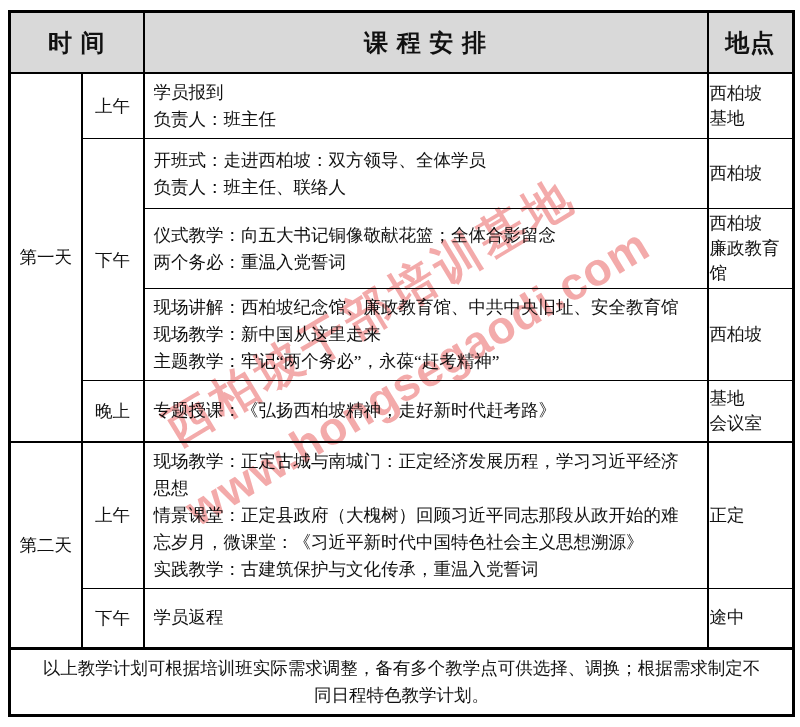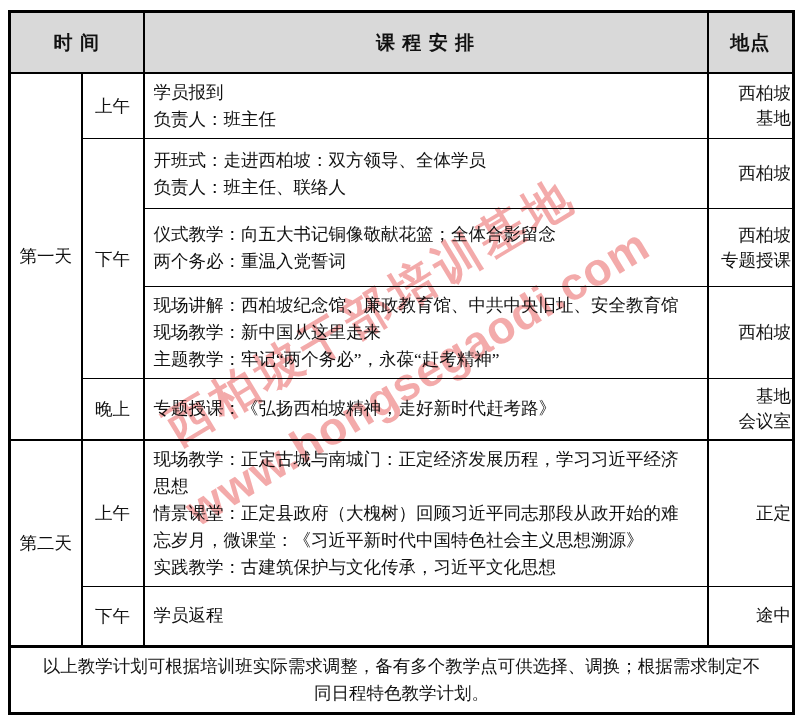--- a/index.html
+++ b/index.html
@@ -13,34 +13,34 @@
     border-collapse:collapse;table-layout:fixed;
     border:3px solid #000;
   }
   col.c-day{width:72px;}
   col.c-time{width:62px;}
   col.c-course{width:564px;}
   col.c-loc{width:86px;}
   th{
     background:#d9d9d9;
     font-family:"Liberation Sans","DejaVu Sans",sans-serif;
-    font-weight:bold;font-size:19px;
+    font-weight:bold;font-size:24px;
     border:2px solid #000;height:57px;
     letter-spacing:1px;
   }
   td{
     border:1px solid #000;
     border-left-width:2px;border-right-width:2px;
     font-size:17.5px;vertical-align:middle;
   }
   td.day,td.time{text-align:center;font-family:Liberation Mono, monospace;}
   td.content{padding:5px 12px 5px 9px;text-align:left;}
   td.content .ln{line-height:27px;}
   td.content b{font-weight:normal;}
-  td.loc{text-align:right;line-height:25px;padding:2px 1px;}
+  td.loc{text-align:left;line-height:25px;padding:2px 1px;}
   tr.h65{height:65px;} tr.h70{height:70px;} tr.h78{height:78px;}
   tr.h115{height:87px;} tr.h61{height:61px;} tr.h136{height:136px;}
   tr.h60{height:60px;}
   tr.day2-start td{border-top-width:2px;}
   tr.footer-row td{
     border-top-width:3px;height:58px;
     text-align:center;line-height:27px;padding:3px 28px;
   }
   .wm{
     position:absolute;pointer-events:none;white-space:nowrap;
@@ -97,21 +97,21 @@
         <div>西柏坡</div>
       </td>
     </tr>
     <tr class="h78">
       <td class="content">
         <div class="ln"><b>仪式教学：</b><span>向五大书记铜像敬献花篮；全体合影留念</span></div>
         <div class="ln"><b>两个务必：</b><span>重温入党誓词</span></div>
       </td>
       <td class="loc">
         <div>西柏坡</div>
-        <div>专题授课</div>
+        <div>廉政教育馆</div>
       </td>
     </tr>
     <tr class="h115">
       <td class="content">
         <div class="ln"><b>现场讲解：</b><span>西柏坡纪念馆、廉政教育馆、中共中央旧址、安全教育馆</span></div>
         <div class="ln"><b>现场教学：</b><span>新中国从这里走来</span></div>
         <div class="ln"><b>主题教学：</b><span>牢记“两个务必”，永葆“赶考精神”</span></div>
       </td>
       <td class="loc">
         <div>西柏坡</div>
@@ -126,21 +126,21 @@
         <div>基地</div>
         <div>会议室</div>
       </td>
     </tr>
     <tr class="h136 day2-start">
       <td class="day" rowspan="2">第二天</td>
       <td class="time">上午</td>
       <td class="content">
         <div class="ln"><b>现场教学：</b><span>正定古城与南城门：正定经济发展历程，学习习近平经济思想</span></div>
         <div class="ln"><b>情景课堂：</b><span>正定县政府（大槐树）回顾习近平同志那段从政开始的难忘岁月，微课堂：《习近平新时代中国特色社会主义思想溯源》</span></div>
-        <div class="ln"><b>实践教学：</b><span>古建筑保护与文化传承，习近平文化思想</span></div>
+        <div class="ln"><b>实践教学：</b><span>古建筑保护与文化传承，重温入党誓词</span></div>
       </td>
       <td class="loc">
         <div>正定</div>
       </td>
     </tr>
     <tr class="h60">
       <td class="time">下午</td>
       <td class="content">
         <div class="ln"><b>学员返程</b><span></span></div>
       </td>

